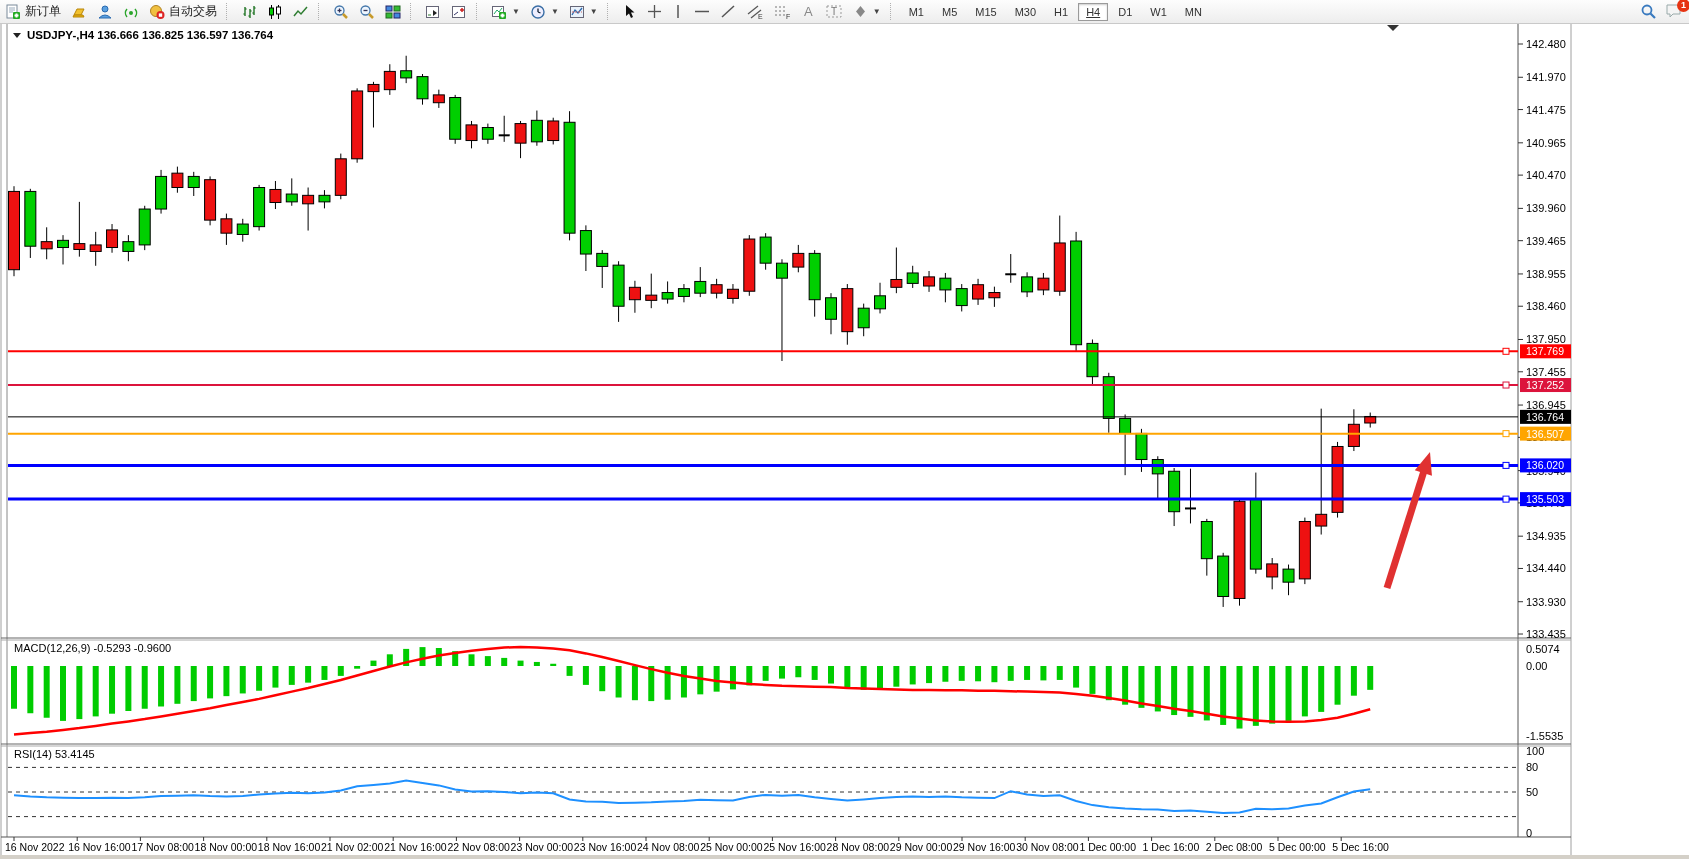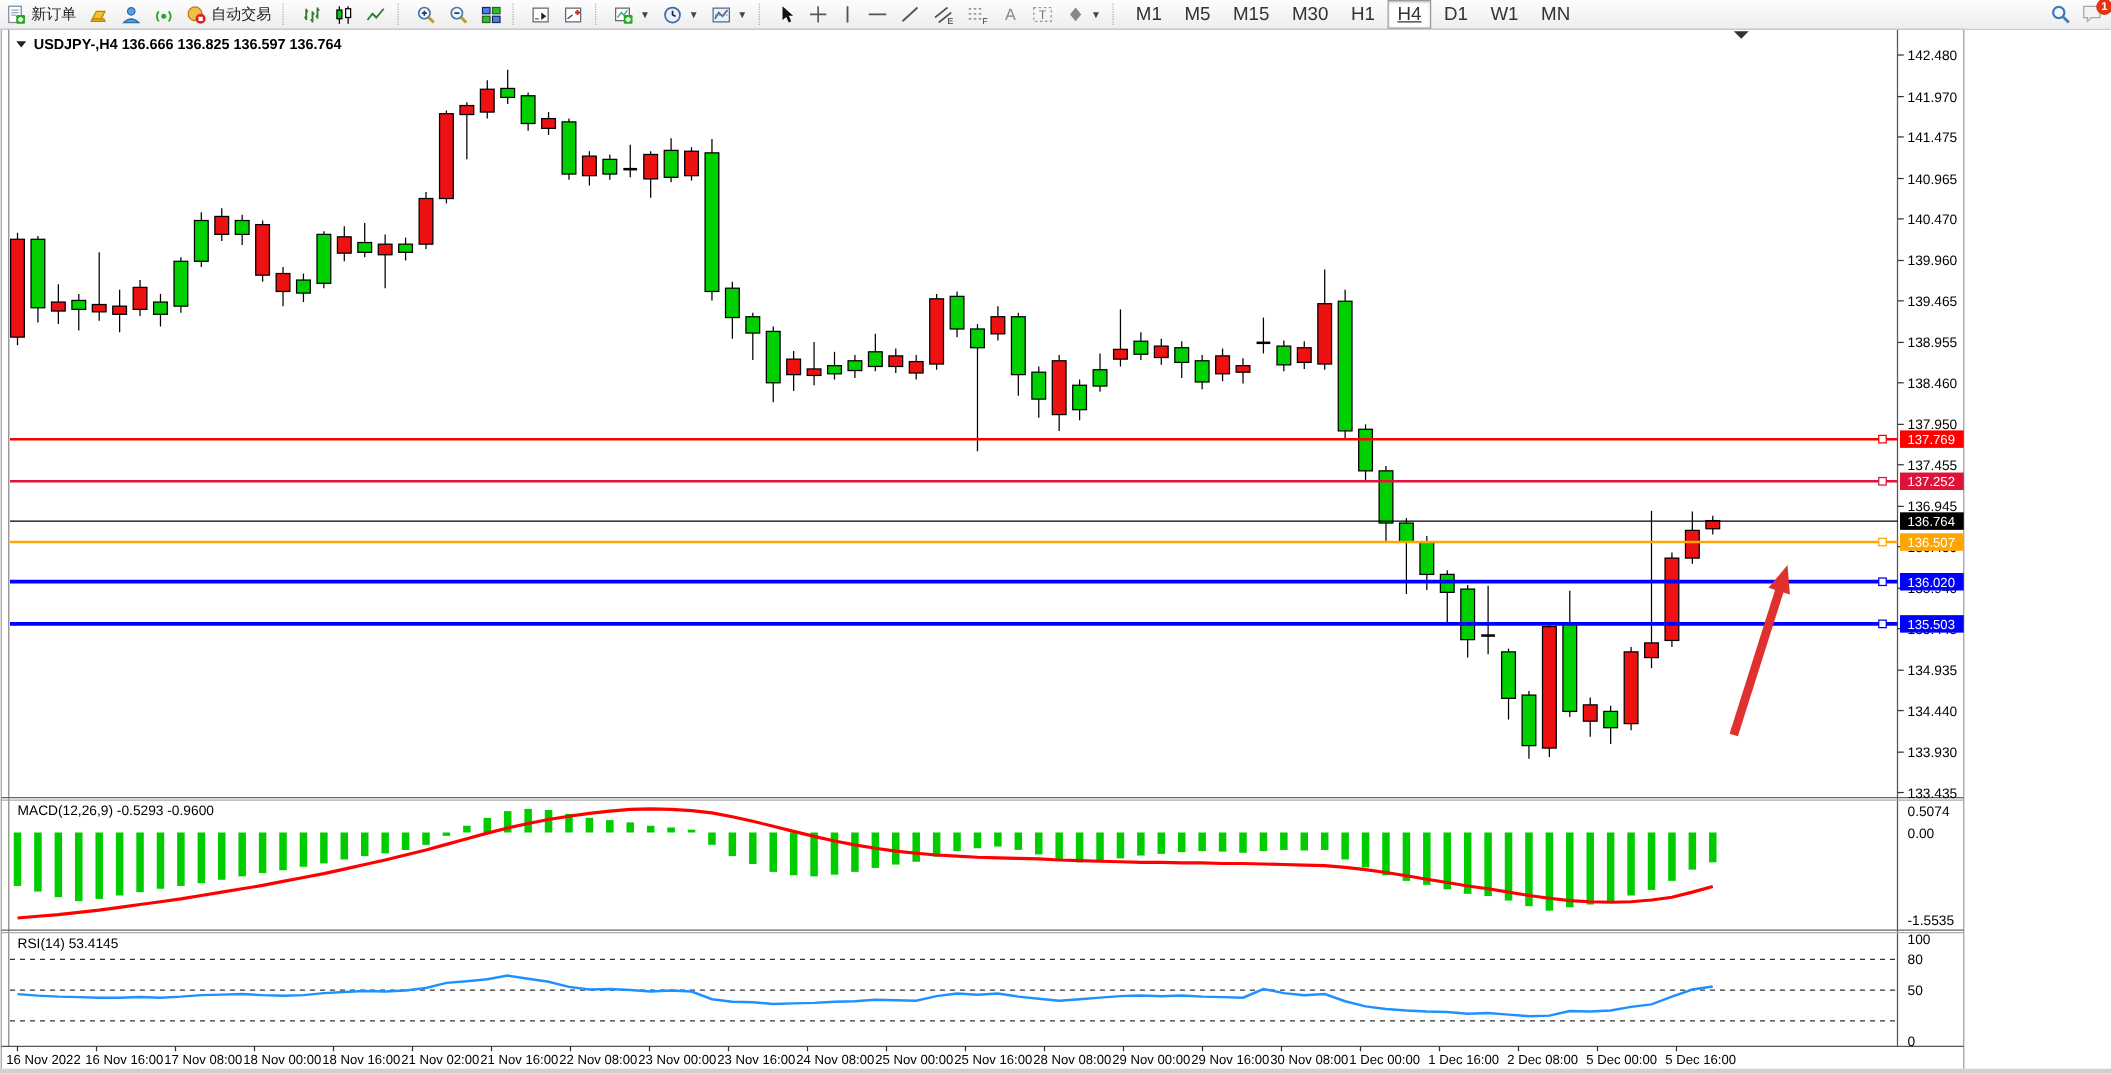--- a/index.html
+++ b/index.html
@@ -5,21 +5,21 @@
   html,body{margin:0;padding:0;background:#ffffff;width:1689px;height:859px;overflow:hidden;
     font-family:"Liberation Sans", sans-serif;}
   #stage{position:relative;width:1689px;height:749px;}
   
   #toolbar{position:absolute;left:0;top:0;width:1689px;height:23px;
     background:linear-gradient(#fdfdfd,#ededed);border-bottom:1px solid #c9c9c9;
     display:flex;align-items:center;font-size:12px;color:#222;z-index:5;}
   .tb-btn{display:flex;align-items:center;gap:4px;padding:0 5px;height:21px;cursor:default;}
   .tb-sep{width:7px;height:17px;border-left:1px dotted #b0b0b0;margin:0 2px 0 4px;}
   .tb-caret{font-size:8px;color:#444;margin-left:1px;}
-  .tf-btn{padding:2px 7px;font-size:15px;color:#333;margin:0 1px;border:1px solid transparent;}
+  .tf-btn{padding:2px 7px;font-size:11px;color:#333;margin:0 1px;border:1px solid transparent;}
   .tf-btn.active{background:#ffffff;border:1px solid #9a9a9a;box-shadow:inset 0 1px 2px #ccc;text-decoration:underline;}
   #tb-right{position:absolute;right:6px;top:0;height:23px;display:flex;align-items:center;gap:8px;}
   .badge{position:absolute;top:-3px;right:-7px;background:#e63312;color:#fff;font-size:9px;
     width:13px;height:13px;border-radius:50%;text-align:center;line-height:13px;font-weight:bold;}
   .chat-wrap{position:relative;}
   svg text{font-family:"Liberation Sans", sans-serif;}
 </style>
 </head>
 <body>
 

